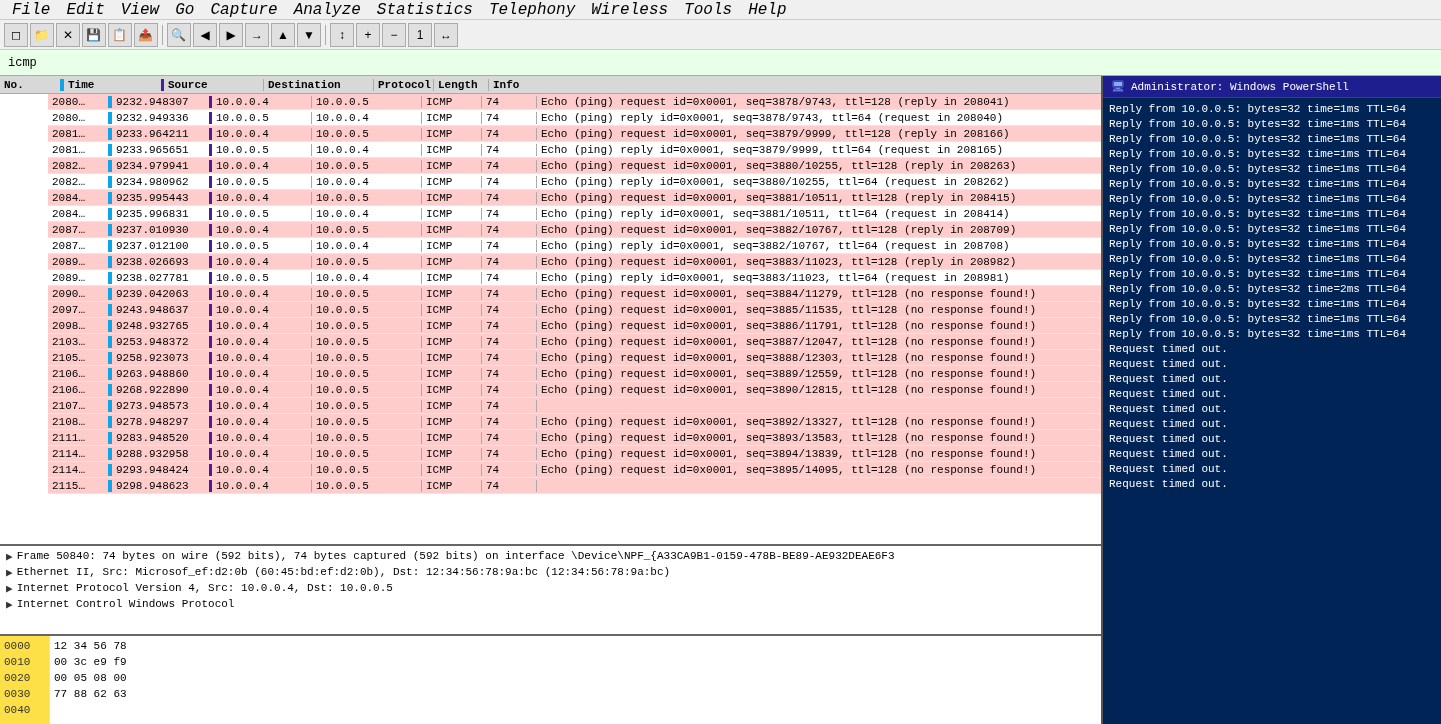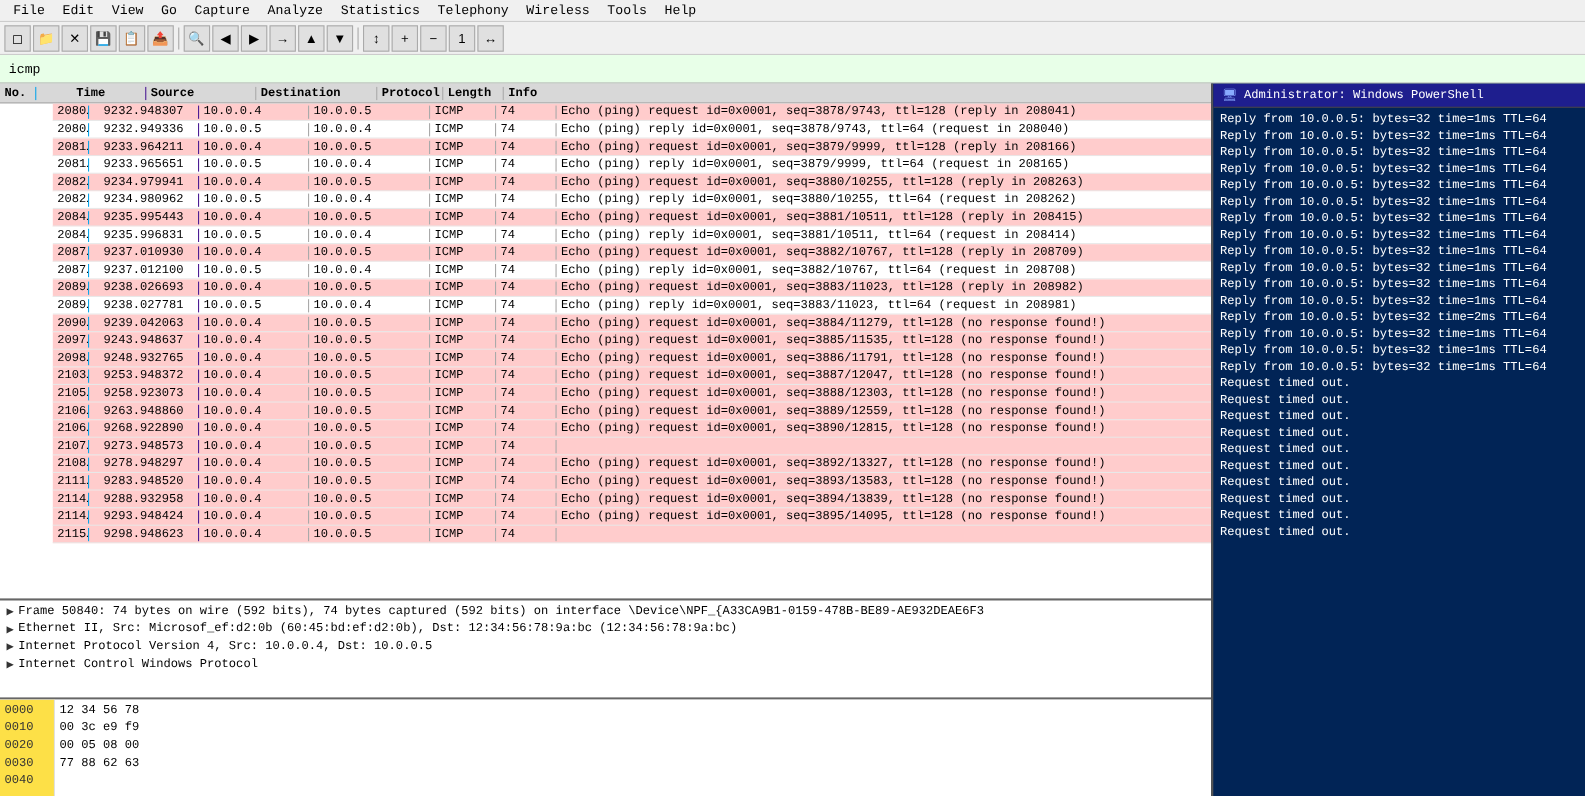--- a/index.html
+++ b/index.html
@@ -10,21 +10,22 @@
       background: #f0f0f0;
       height: 20px;
       display: flex;
       align-items: center;
       border-bottom: 1px solid #ccc;
       padding: 0 4px;
     }
     .menu-item {
       padding: 2px 8px;
       cursor: pointer;
-      font-size: 12px;
+      font-size: 16px;
+      font-style: italic;
     }
 
     
     #toolbar {
       background: #f0f0f0;
       height: 30px;
       display: flex;
       align-items: center;
       border-bottom: 1px solid #ccc;
       padding: 0 4px;
@@ -85,22 +86,22 @@
     
     .col-header {
       display: flex;
       background: #d8d8d8;
       border-bottom: 1px solid #aaa;
       height: 18px;
       align-items: center;
       font-weight: bold;
       font-size: 11px;
     }
-    .col-no { width: 33px; padding: 0 4px; border-right: 1px solid #0ea5e9; }
-    .col-time { width: 100px; padding: 0 4px; border-right: 1px solid #4c1d95; text-align: center; }
+    .col-no { width: 64px; padding: 0 4px; border-right: 4px solid #0ea5e9; }
+    .col-time { width: 100px; padding: 0 4px; border-right: 3px solid #4c1d95; }
     .col-src { width: 100px; padding: 0 4px; border-right: 1px solid #aaa; }
     .col-dst { width: 110px; padding: 0 4px; border-right: 1px solid #aaa; }
     .col-proto { width: 60px; padding: 0 4px; border-right: 1px solid #aaa; }
     .col-len { width: 55px; padding: 0 4px; border-right: 1px solid #aaa; }
     .col-info { flex: 1; padding: 0 4px; }
 
     .packet-rows { overflow: hidden; }
     .packet-row {
       display: flex;
       height: 16px;

